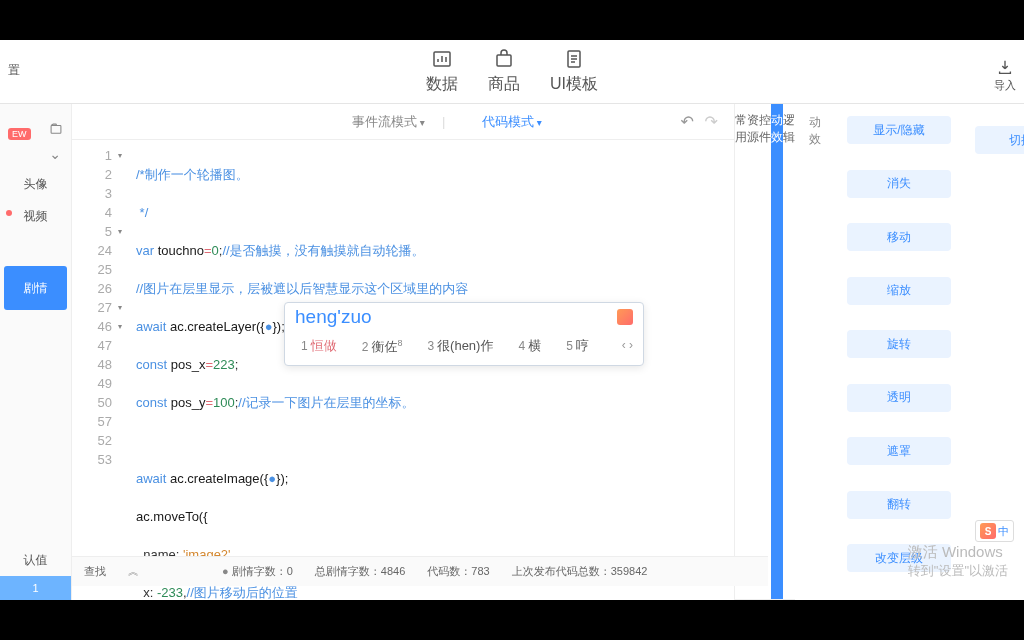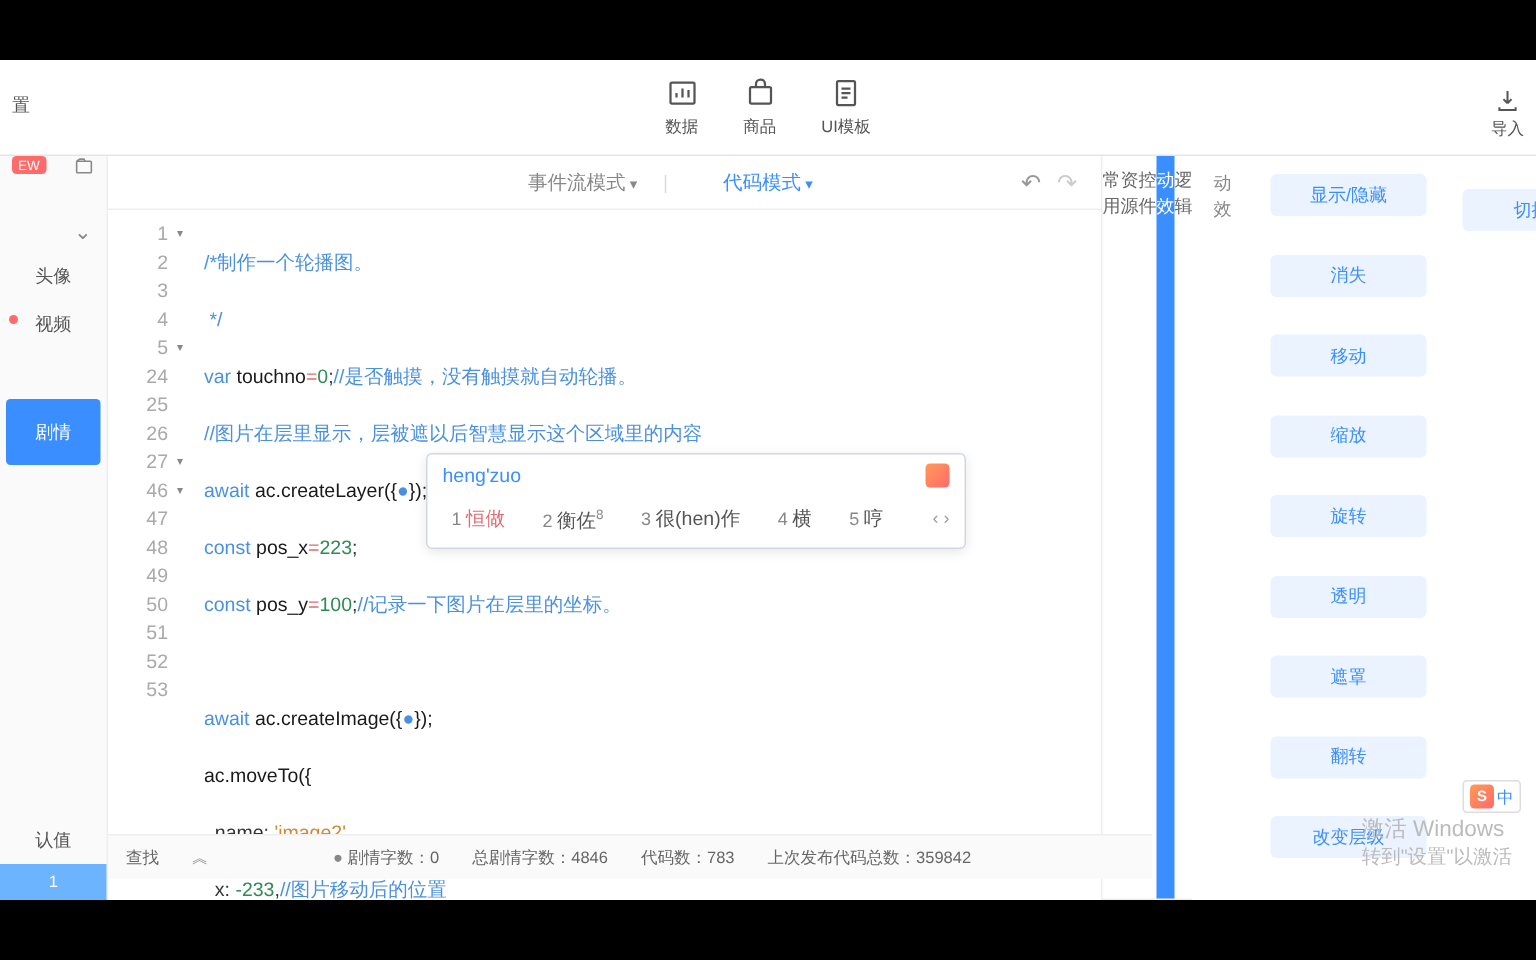--- a/index.html
+++ b/index.html
@@ -5,29 +5,29 @@
 * { margin: 0; padding: 0; box-sizing: border-box; font-family: "Microsoft YaHei", "PingFang SC", sans-serif; }
 html, body { width: 1024px; height: 640px; overflow: hidden; background: #fff; }
 
 .letterbox-top, .letterbox-bottom { position: absolute; left: 0; right: 0; height: 40px; background: #000; z-index: 100; }
 .letterbox-top { top: 0; }
 .letterbox-bottom { bottom: 0; }
 
 .toolbar { position: absolute; top: 40px; left: 0; right: 0; height: 64px; background: #fff; border-bottom: 1px solid #e5e5e5; display: flex; align-items: center; justify-content: center; }
 .toolbar-left { position: absolute; left: 8px; top: 22px; font-size: 12px; color: #555; }
 .toolbar-center { display: flex; gap: 30px; }
-.tb-item { display: flex; flex-direction: column; align-items: center; gap: 4px; cursor: pointer; font-size: 11px; color: #555; }
+.tb-item { display: flex; flex-direction: column; align-items: center; gap: 4px; cursor: pointer; font-size: 16px; color: #555; }
 .tb-icon { width: 22px; height: 22px; display: flex; align-items: center; justify-content: center; }
 .toolbar-right { position: absolute; right: 8px; top: 18px; text-align: center; font-size: 11px; color: #555; }
 .toolbar-right svg { display: block; margin: 0 auto 2px; }
 
 .main { position: absolute; top: 104px; bottom: 40px; left: 0; right: 0; display: flex; }
 
 .sidebar { width: 72px; background: #fafafa; border-right: 1px solid #eee; display: flex; flex-direction: column; }
-.sb-top { height: 36px; display: flex; align-items: flex-start; justify-content: space-between; padding: 0 8px; }
+.sb-top { height: 36px; display: flex; align-items: flex-end; justify-content: space-between; padding: 0 8px; }
 .sb-badge { background: #ff6b6b; color: #fff; font-size: 9px; padding: 1px 4px; border-radius: 3px; }
 .sb-file { color: #888; }
 .sb-chev { text-align: right; padding: 6px 10px; color: #888; font-size: 14px; }
 .sb-item { height: 32px; display: flex; align-items: center; justify-content: center; font-size: 12px; color: #555; cursor: pointer; }
 .sb-item.badge-red { position: relative; }
 .sb-item.badge-red::before { content: ""; position: absolute; left: 6px; top: 10px; width: 6px; height: 6px; border-radius: 50%; background: #ff6b6b; }
 .sb-item.active { background: #3b8eff; color: #fff; border-radius: 3px; margin: 4px; height: 44px; }
 .sb-spacer { flex: 1; }
 .sb-bottom { background: #6db4ff; color: #fff; font-size: 11px; padding: 6px; text-align: center; }
 
@@ -50,21 +50,21 @@
 .codetext .row { height: 19px; }
 .c-cmt { color: #4a90e2; }
 .c-kw  { color: #4a90e2; }
 .c-id  { color: #1a1a1a; }
 .c-str { color: #d48830; }
 .c-num { color: #2e8b57; }
 .c-op  { color: #e06c75; }
 .c-par { color: #4a90e2; }
 
 .ime { position: absolute; left: 212px; top: calc(6px + 19px*8 + 4px); width: 360px; background: #fff; border: 1px solid #cfd8e3; border-radius: 4px; box-shadow: 0 2px 8px rgba(0,0,0,.1); z-index: 50; font-family: "Microsoft YaHei", sans-serif; }
-.ime-input { padding: 4px 10px; color: #3b8eff; font-size: 13px; display: flex; justify-content: space-between; align-items: center; }
+.ime-input { padding: 4px 10px; color: #3b8eff; font-size: 19px; display: flex; justify-content: space-between; align-items: center; }
 .ime-logo { width: 16px; height: 16px; background: linear-gradient(135deg,#ff9a56,#ff6b6b); border-radius: 3px; }
 .ime-cands { padding: 4px 10px 8px; font-size: 13px; display: flex; align-items: center; gap: 19px; flex-wrap: nowrap; }
 .ime-cand { color: #555; }
 .ime-cand .n { color: #888; margin: 0 3px 0 6px; font-size: 12px; }
 .ime-cand.sel { color: #e06c75; }
 .ime-more { color: #999; margin-left: auto; font-size: 12px; }
 .sup { font-size: 9px; vertical-align: super; color: #888; }
 
 .right { width: 290px; border-left: 1px solid #eee; display: flex; }
 .preview { height: 120px; background: #000; }
@@ -164,21 +164,21 @@
           <div class="ln mark fold">5</div>
           <div class="ln">24</div>
           <div class="ln">25</div>
           <div class="ln">26</div>
           <div class="ln mark fold">27</div>
           <div class="ln mark fold">46</div>
           <div class="ln">47</div>
           <div class="ln">48</div>
           <div class="ln">49</div>
           <div class="ln">50</div>
-          <div class="ln">51</div>
+          <div class="ln">57</div>
           <div class="ln">52</div>
           <div class="ln">53</div>
         </div>
       <div class="codetext">
 <div class="row"><span class="c-cmt">/*制作一个轮播图。</span></div>
 <div class="row"><span class="c-cmt"> */</span></div>
 <div class="row"><span class="c-kw">var </span><span class="c-id">touchno</span><span class="c-op">=</span><span class="c-num">0</span><span>;</span><span class="c-cmt">//是否触摸，没有触摸就自动轮播。</span></div>
 <div class="row"><span class="c-cmt">//图片在层里显示，层被遮以后智慧显示这个区域里的内容</span></div>
 <div class="row"><span class="c-kw">await </span><span class="c-id">ac.createLayer({</span><span class="c-par">●</span><span class="c-id">});</span></div>
 <div class="row"><span class="c-kw">const </span><span class="c-id">pos_x</span><span class="c-op">=</span><span class="c-num">223</span><span>;</span></div>

